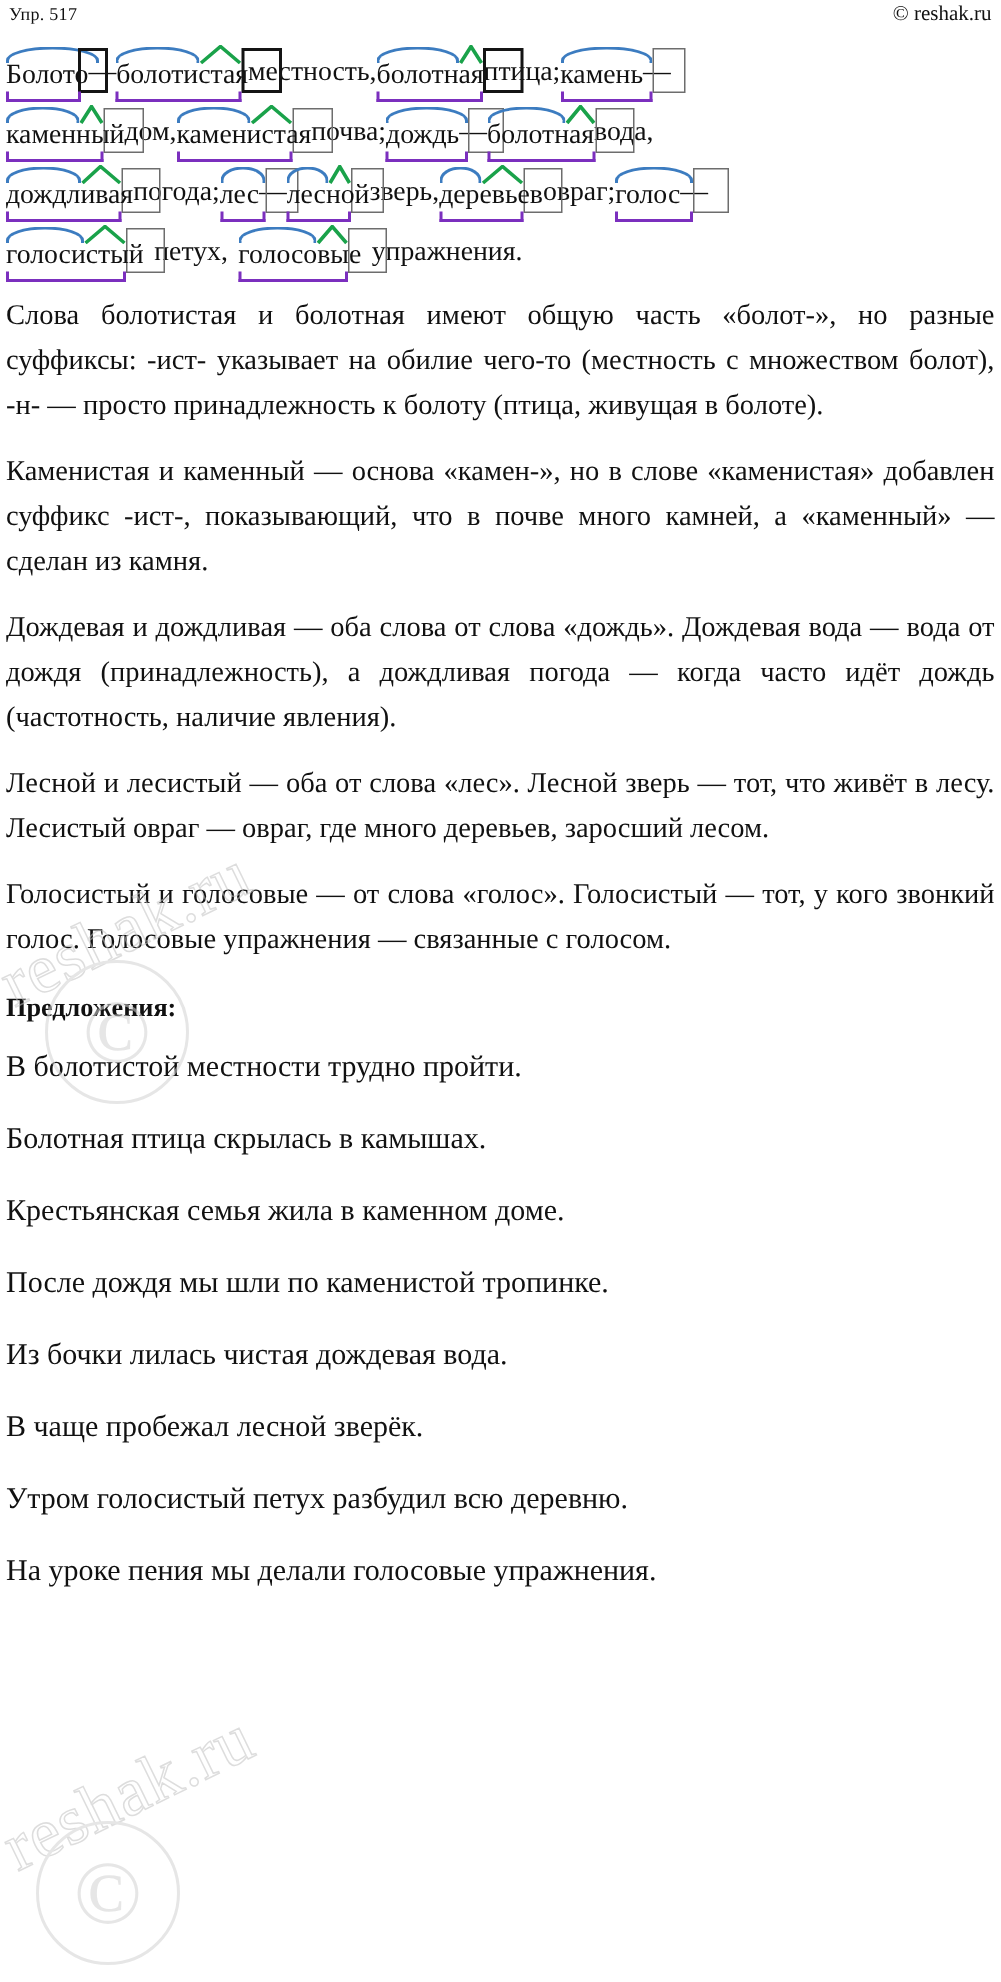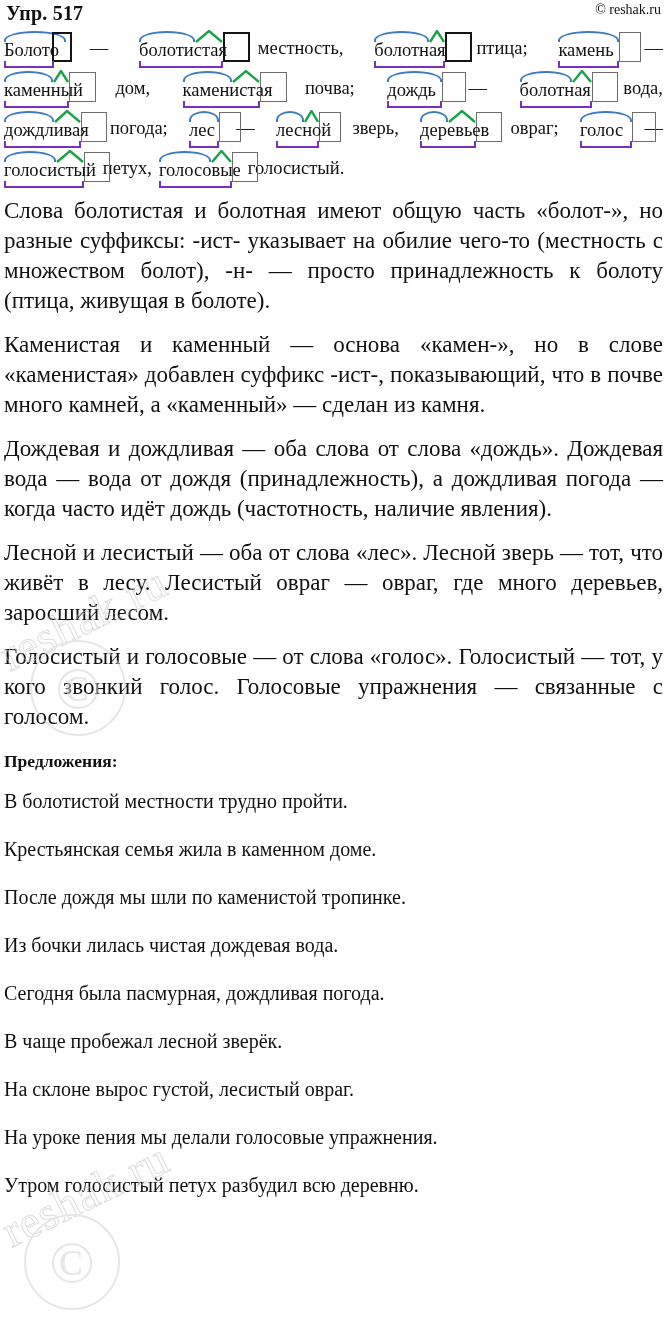--- a/index.html
+++ b/index.html
@@ -15,35 +15,35 @@
   }
 
   .page { position: relative; width: 667px; height: 1321px; padding: 0 2px; }
 
   
   .header {
     display:flex; align-items:flex-start; justify-content:space-between;
     padding: 2px 4px 0 4px;
     height: 24px;
   }
-  .ex-title { font-size: 20px; font-weight: bold; letter-spacing:.2px; }
+  .ex-title { font-size: 12px; font-weight: normal; letter-spacing:.2px; }
   .site-mark { font-size: 14px; }
 
   
   .morph-block {
     padding: 4px 2px 0 2px;
     font-size: 18.5px;
     line-height: 40px;
   }
   .mline {
     display:flex; align-items:flex-end; flex-wrap:nowrap;
     white-space: nowrap;
     height: 40px;
   }
-  .mline.justify { justify-content: space-between; }
+  .mline.justify { }
   .mline .plain { padding: 0 0px; }
   .gap { display:inline-block; }
 
   
   .w {
     position: relative;
     display: inline-block;
     white-space: nowrap;
     padding: 11px 0 9px 0;   
     line-height: 1;
@@ -81,21 +81,21 @@
     position:absolute; bottom: 0px; left: 0;
     height: 7px;
     border: 2.2px solid #7b2fbe;
     border-top: none;
     z-index: 1; pointer-events:none;
   }
 
   
   .prose { padding: 8px 2px 0 2px; }
   .para {
-    font-size: 23px;
+    font-size: 19px;
     line-height: 30px;
     text-align: justify;
     margin: 0 0 14px 0;
   }
   .para:last-child { margin-bottom: 0; }
 
   .sect-title {
     font-size: 17.5px; font-weight: bold;
     line-height: 30px;
     margin: 6px 0 10px 0;
@@ -308,42 +308,41 @@
         <span class="caret" style="left:52px;width:21px;">
           <svg width="21" height="13" viewBox="0 0 21 13">
               <polyline points="1,12 10.5,1 20,12" fill="none" stroke="#1aa24a" stroke-width="2.4"></polyline>
             </svg>
         </span>
         <span class="endbox" style="left:73px;width:26px;"></span>
         <span class="stem" style="width:73px;"></span>
         <span class="txt">голосовые</span>
       </span>
       <span class="gap" style="width:7px;"></span>
-      <span class="plain">голосистый.</span>
+      <span class="plain">упражнения.</span>
     </div>
   </div>
 
   <div class="prose">
     <p class="para">Слова болотистая и болотная имеют общую часть «болот-», но разные суффиксы: -ист- указывает на обилие чего-то (местность с множеством болот), -н- — просто принадлежность к болоту (птица, живущая в болоте).</p>
     <p class="para">Каменистая и каменный — основа «камен-», но в слове «каменистая» добавлен суффикс -ист-, показывающий, что в почве много камней, а «каменный» — сделан из камня.</p>
     <p class="para">Дождевая и дождливая — оба слова от слова «дождь». Дождевая вода — вода от дождя (принадлежность), а дождливая погода — когда часто идёт дождь (частотность, наличие явления).</p>
     <p class="para">Лесной и лесистый — оба от слова «лес». Лесной зверь — тот, что живёт в лесу. Лесистый овраг — овраг, где много деревьев, заросший лесом.</p>
     <p class="para">Голосистый и голосовые — от слова «голос». Голосистый — тот, у кого звонкий голос. Голосовые упражнения — связанные с голосом.</p>
 
     <div class="sect-title">Предложения:</div>
 
     <p class="sent">В болотистой местности трудно пройти.</p>
+    <p class="sent">Болотная птица скрылась в камышах.</p>
     <p class="sent">Крестьянская семья жила в каменном доме.</p>
     <p class="sent">После дождя мы шли по каменистой тропинке.</p>
     <p class="sent">Из бочки лилась чистая дождевая вода.</p>
-    <p class="sent">Сегодня была пасмурная, дождливая погода.</p>
     <p class="sent">В чаще пробежал лесной зверёк.</p>
-    <p class="sent">На склоне вырос густой, лесистый овраг.</p>
+    <p class="sent">Утром голосистый петух разбудил всю деревню.</p>
     <p class="sent">На уроке пения мы делали голосовые упражнения.</p>
-    <p class="sent">Утром голосистый петух разбудил всю деревню.</p>
   </div>
 
   <div class="wm" id="wm1">
     <span class="wtext">reshak.ru</span>
     <span class="wcirc">©</span>
   </div>
   <div class="wm" id="wm2">
     <span class="wtext">reshak.ru</span>
     <span class="wcirc">©</span>
   </div>

